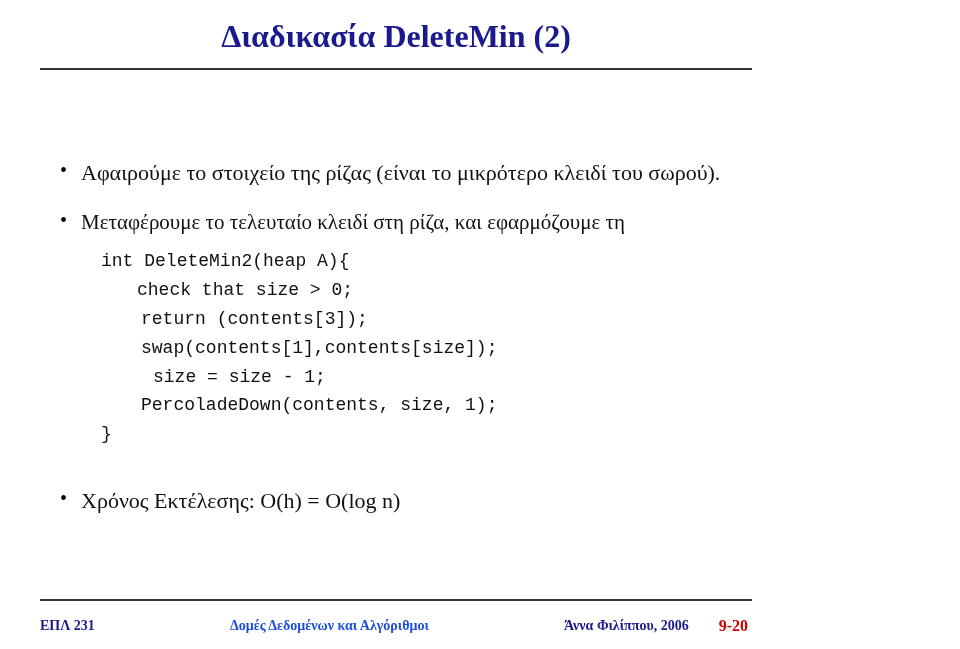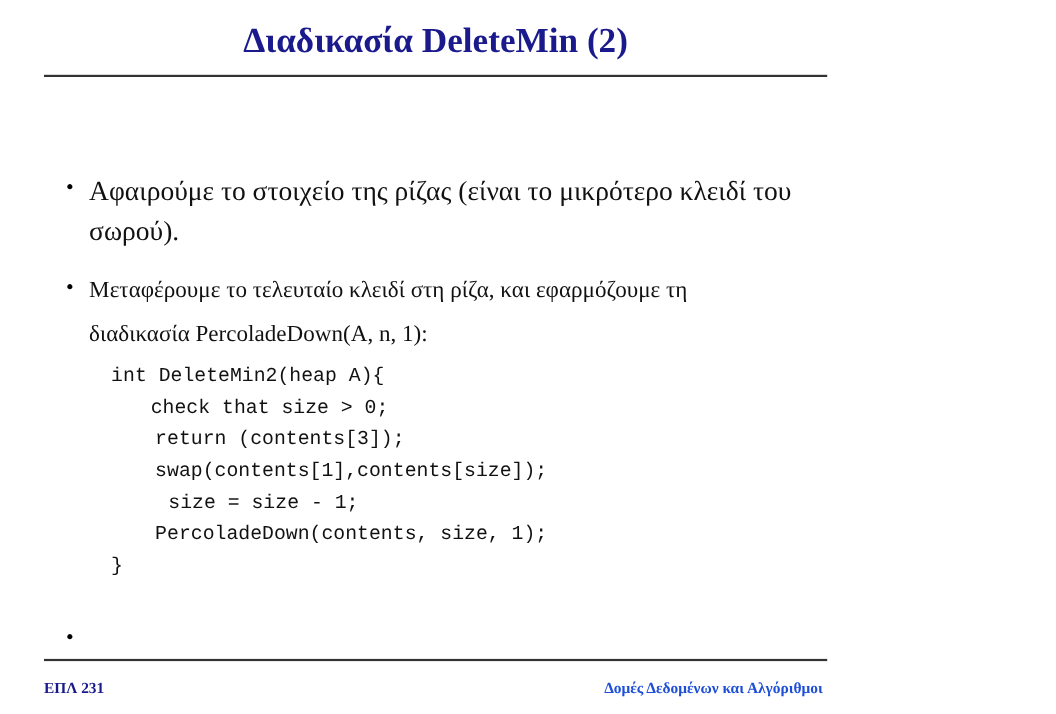--- a/index.html
+++ b/index.html
@@ -61,21 +61,21 @@
     }
 
     .bullet-dot {
       font-size: 20px;
       margin-right: 14px;
       margin-top: 2px;
       flex-shrink: 0;
     }
 
     .bullet-text {
-      font-size: 25px;
+      font-size: 22px;
       line-height: 1.45;
       color: #111;
     }
 
     .bullet-text-second {
       font-size: 21px;
       line-height: 1.45;
       color: #111;
       margin-bottom: 10px;
     }
@@ -161,40 +161,44 @@
 
     <div class="bullet-item">
       <span class="bullet-dot">•</span>
       <span class="bullet-text">Αφαιρούμε το στοιχείο της ρίζας (είναι το μικρότερο κλειδί του σωρού).</span>
     </div>
 
     <div class="bullet-item" style="align-items: flex-start; flex-direction: row;">
       <span class="bullet-dot">•</span>
       <div>
         <div class="bullet-text-second">Μεταφέρουμε το τελευταίο κλειδί στη ρίζα,  και εφαρμόζουμε τη</div>
-        <div class="bullet-text-second">διαδικασία PercoladeDown(A, n, 1):</div>
 
         <div class="code-block">
           <div>int DeleteMin2(heap A){</div>
           <div style="margin-left:36px;">check that size &gt; 0;</div>
           <div style="margin-left:40px;">return (contents[3]);</div>
           <div style="margin-left:40px;">swap(contents[1],contents[size]);</div>
           <div style="margin-left:52px;">size = size - 1;</div>
           <div style="margin-left:40px;">PercoladeDown(contents, size, 1);</div>
           <div>}</div>
         </div>
       </div>
     </div>
 
     <div class="bullet-item">
       <span class="bullet-dot">•</span>
+      <span class="bullet-text">Χρόνος Εκτέλεσης: O(h) = O(log n)</span>
     </div>
 
   </div>
 
   <div class="bottom-rule"></div>
 
   <div class="footer">
     <span class="footer-left">ΕΠΛ 231</span>
     <span class="footer-center">Δομές Δεδομένων και Αλγόριθμοι</span>
+    <div class="footer-right-group">
+      <span class="footer-right-author">Άννα Φιλίππου, 2006</span>
+      <span class="footer-right-page">9-20</span>
+    </div>
   </div>
 
 </div>
 
 </body></html>

